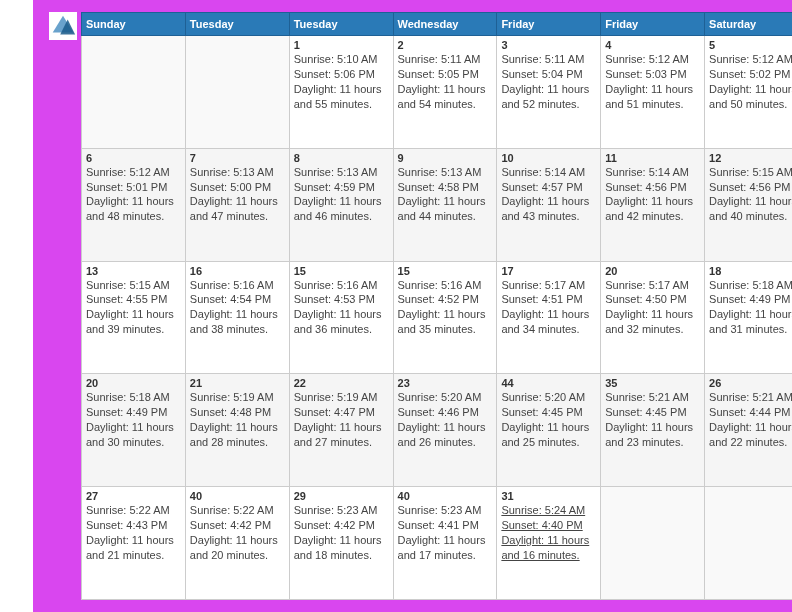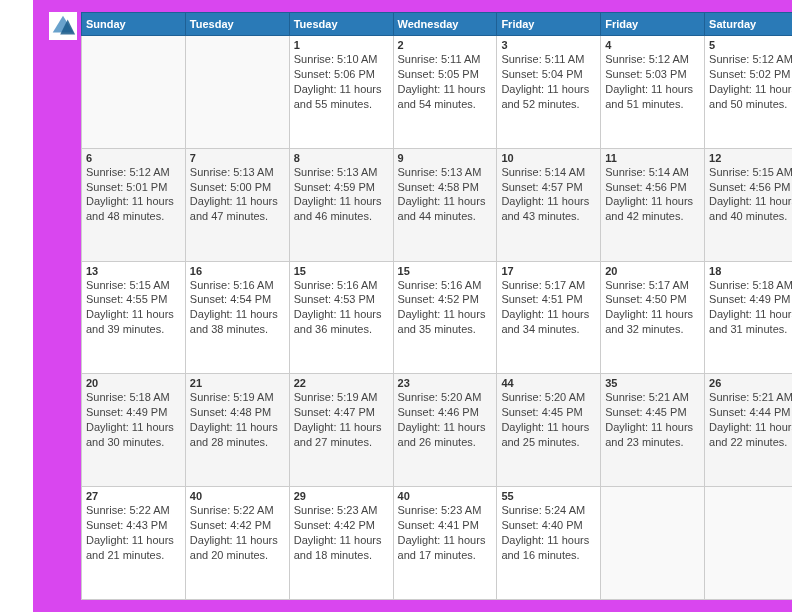--- a/index.html
+++ b/index.html
@@ -319,22 +319,22 @@
 Sunset: 4:42 PM
 Daylight: 11 hours and 18 minutes.</div>
           </td>
           <td>
             <span class="day-number">40</span>
             <div class="day-info" style="white-space: pre-line;">Sunrise: 5:23 AM
 Sunset: 4:41 PM
 Daylight: 11 hours and 17 minutes.</div>
           </td>
           <td>
-            <span class="day-number">55</span>
-            <div class="day-info" style="white-space: pre-line;">Sunrise: 5:24 AM
+            <span class="day-number">31</span>
+            <div class="day-info" style="white-space: pre-line; text-decoration: underline;">Sunrise: 5:24 AM
 Sunset: 4:40 PM
 Daylight: 11 hours and 16 minutes.</div>
           </td>
           <td class="empty-cell"></td>
           <td class="empty-cell"></td>
         </tr>
       </tbody>
   </table>
 </div>
 

